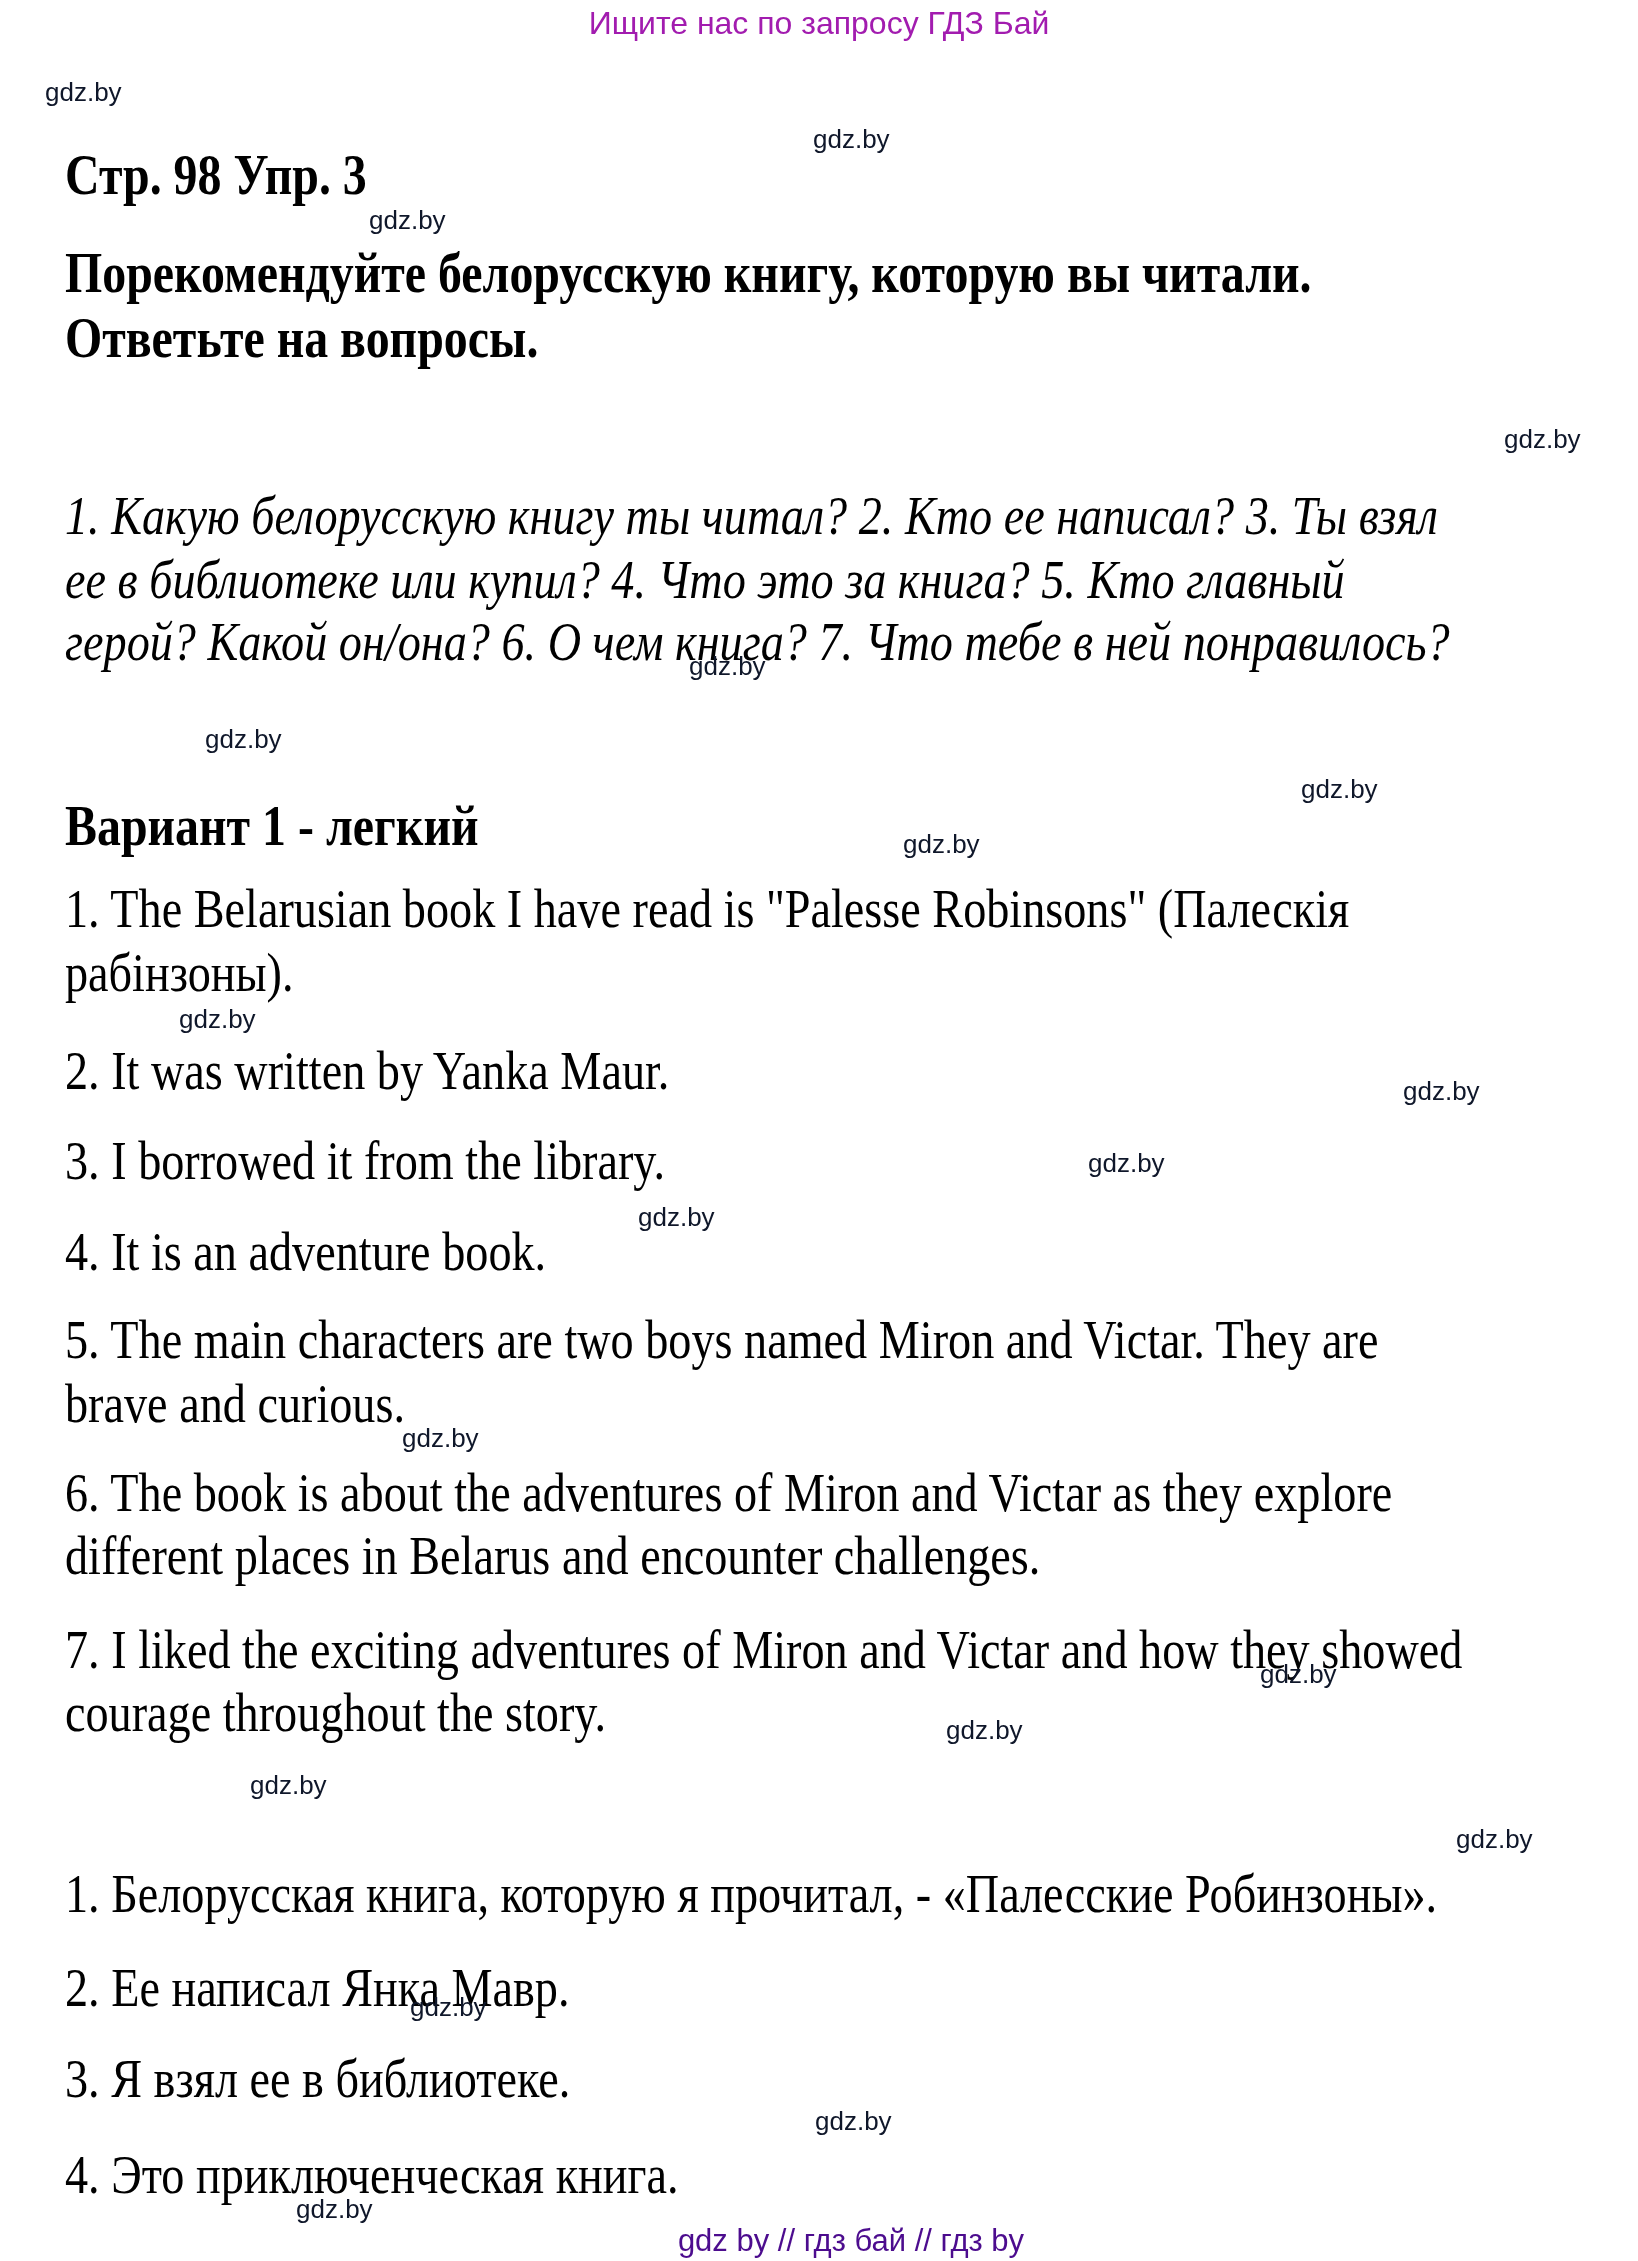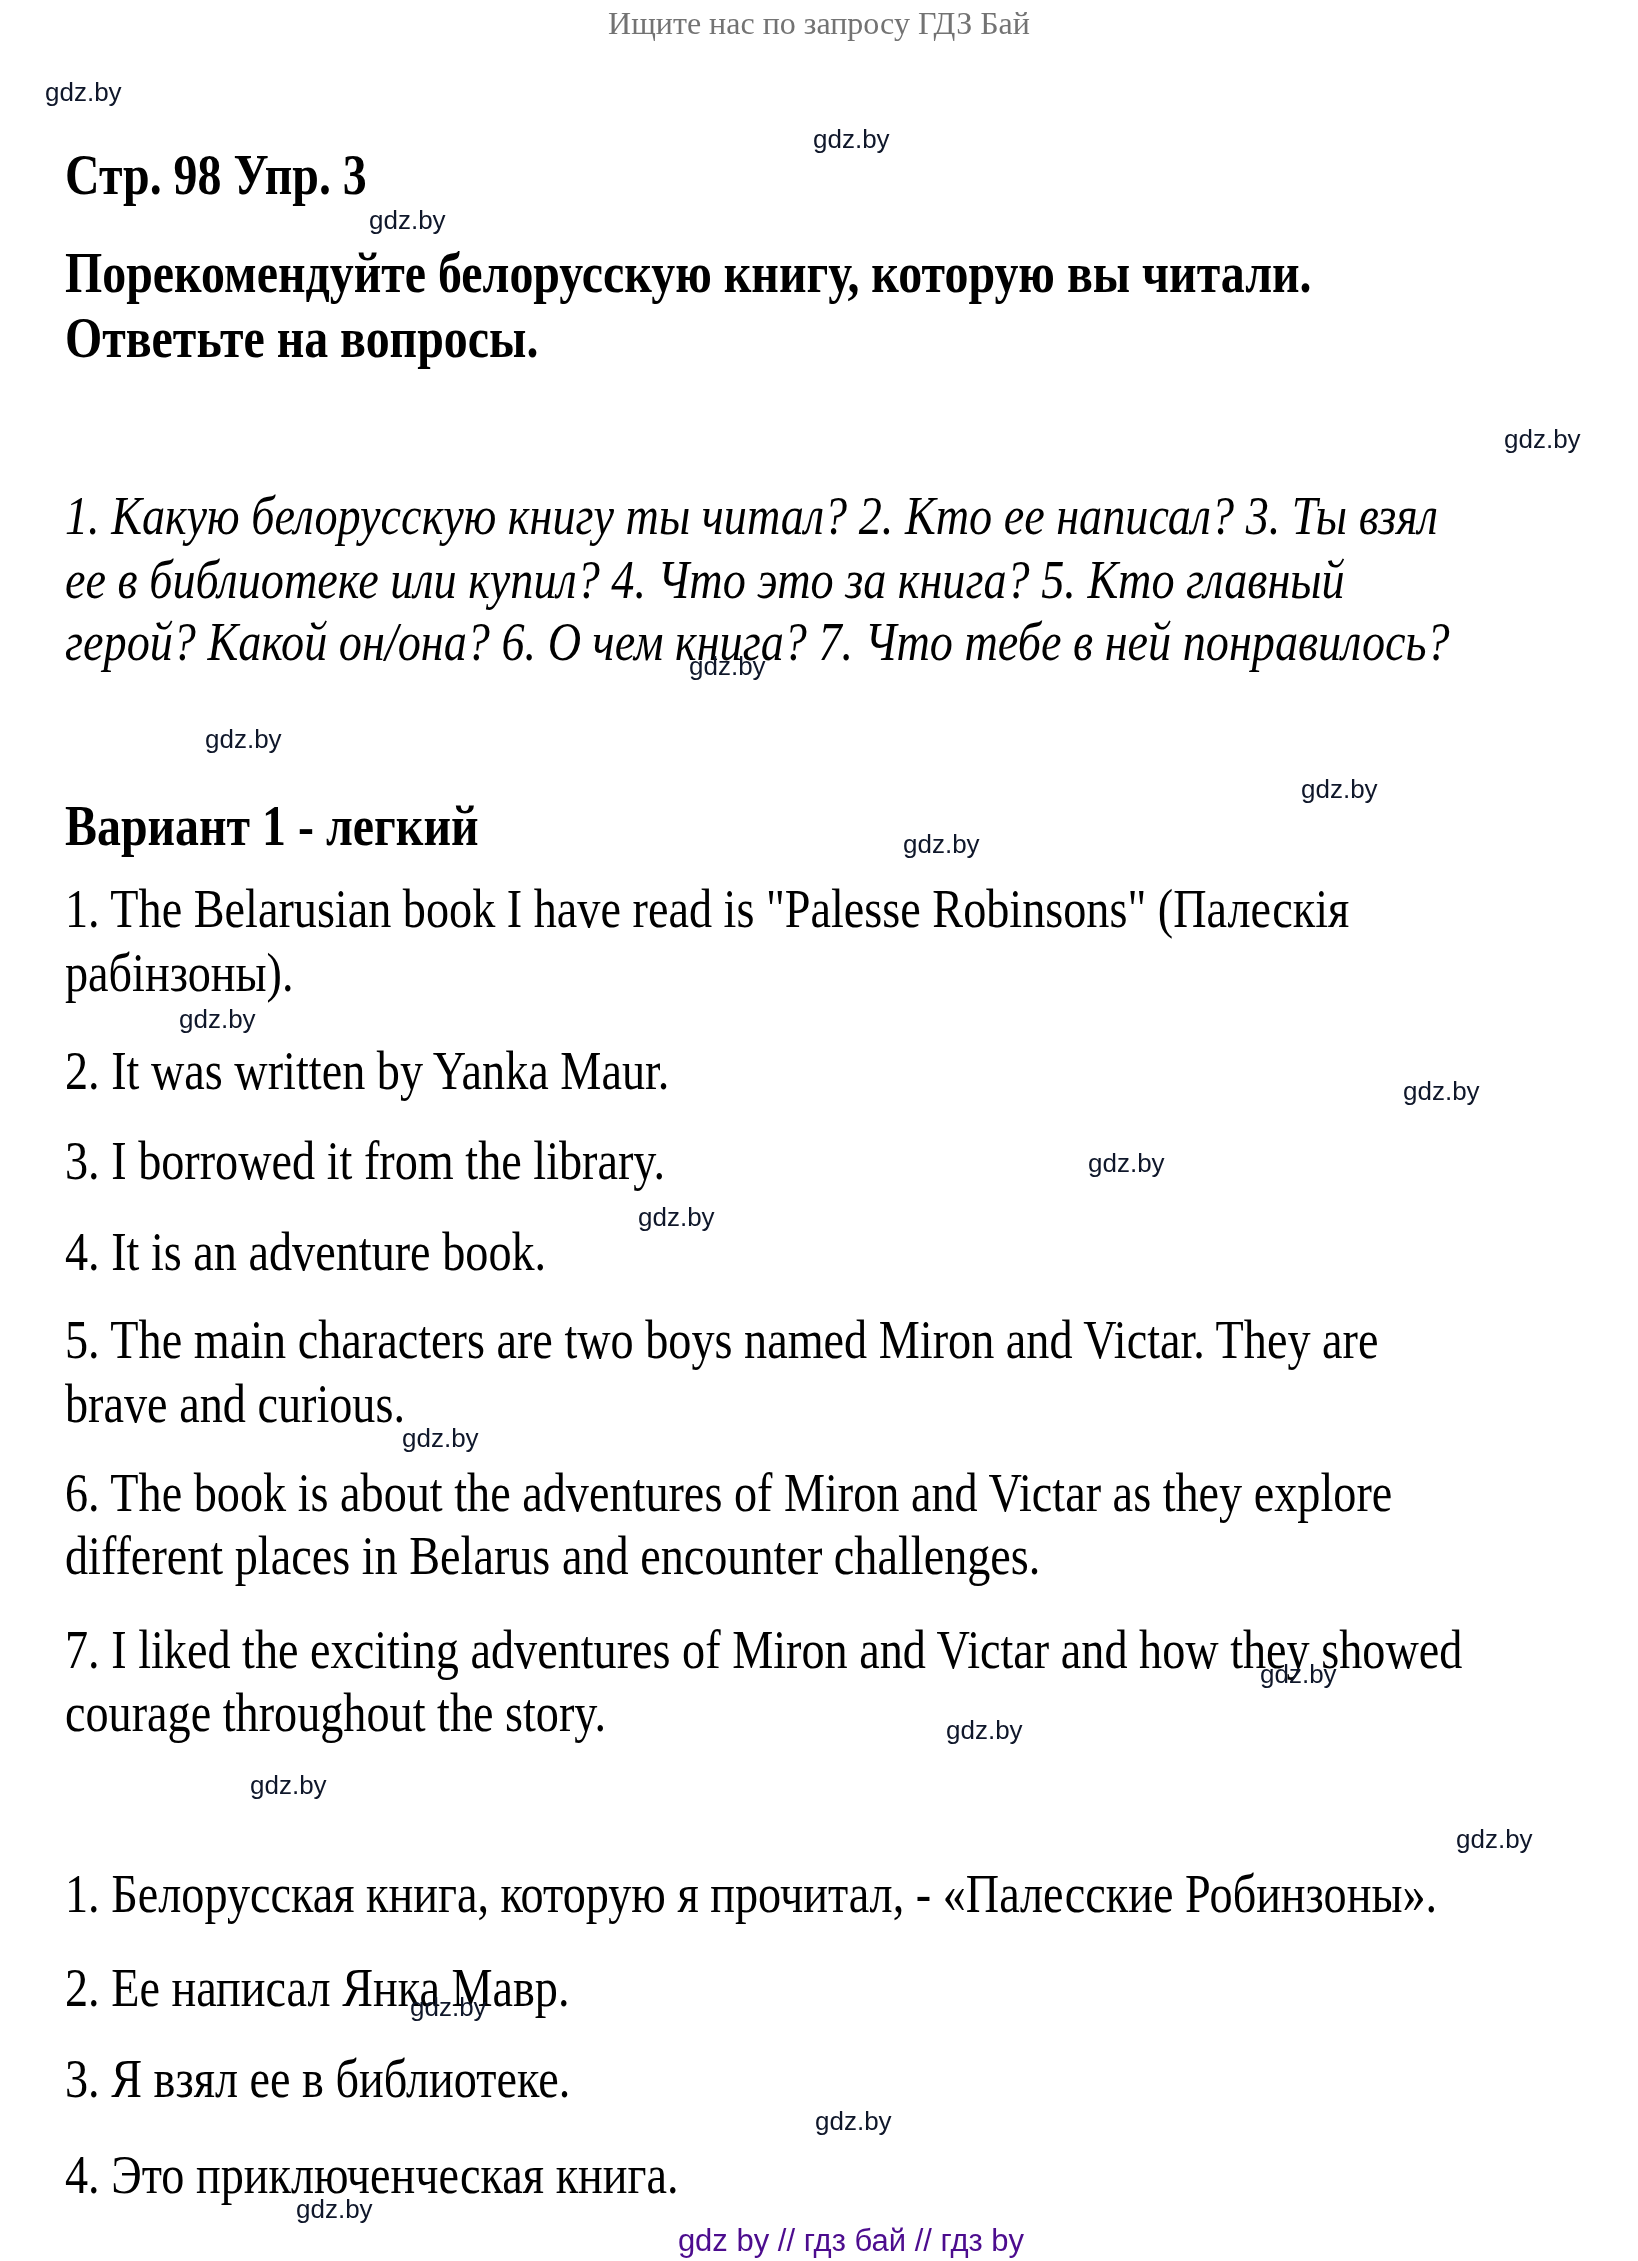--- a/index.html
+++ b/index.html
@@ -11,23 +11,23 @@
     background: #ffffff;
     overflow: hidden;
     font-family: "Liberation Serif", serif;
     color: #000000;
   }
   
   .promo {
     position: absolute;
     top: 5.2px; left: 0; width: 100%;
     text-align: center;
-    font-family: Liberation Serif, serif;
+    font-family: Liberation Sans, sans-serif;
     font-size: 32px;
-    color: #737373;
+    color: #a21caf;
     white-space: nowrap;
   }
   
   .line {
     position: absolute;
     left: 65px;
     white-space: nowrap;
     font-size: 55px;
     line-height: 1;
     transform: scaleX(0.84);

